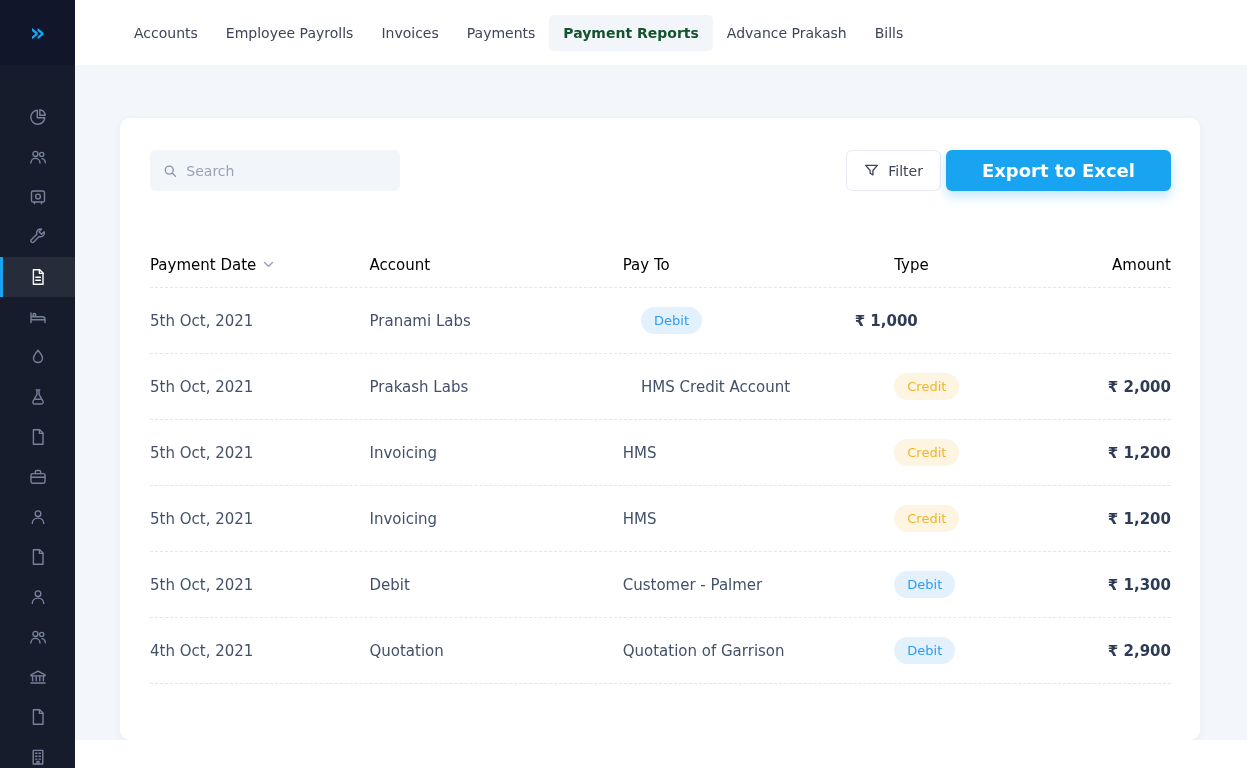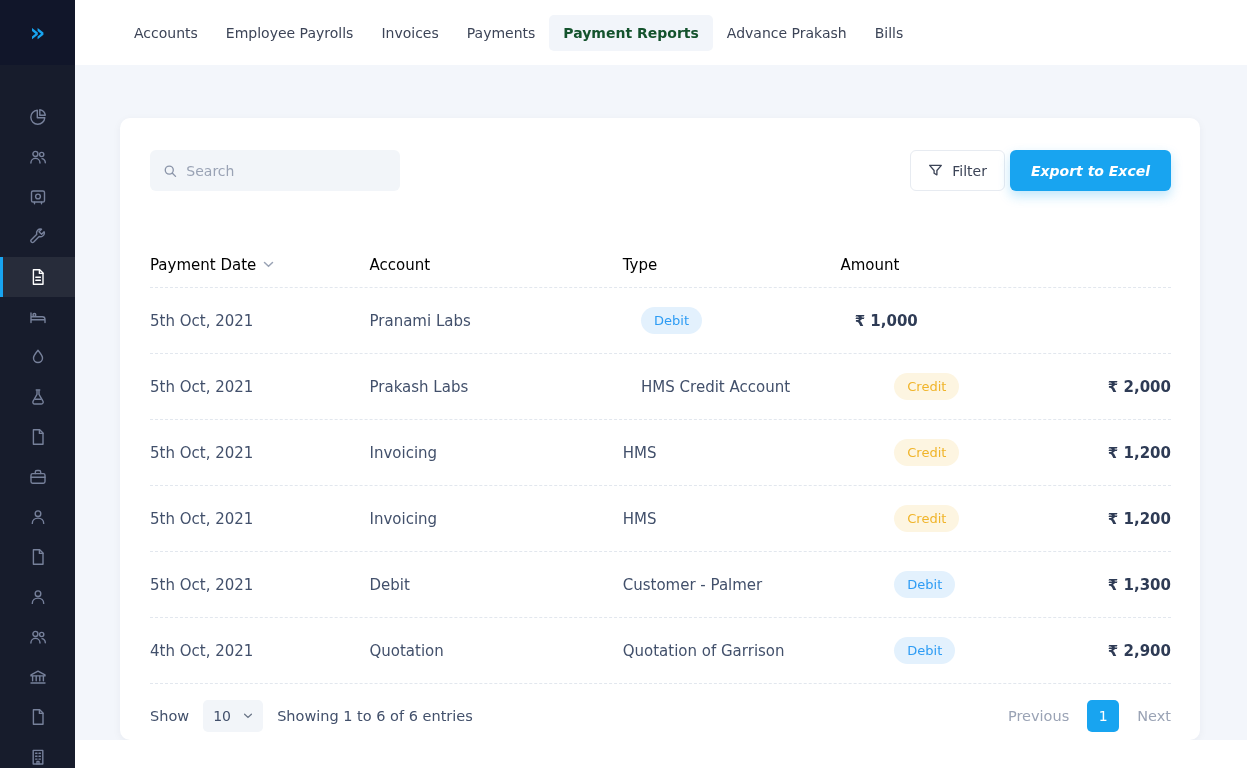--- a/index.html
+++ b/index.html
@@ -39,23 +39,23 @@
   .toolbar { display:flex; justify-content:space-between; align-items:center; }
   .search { width:250px; height:41px; background:#f2f5f9; border-radius:6px; display:flex;
     align-items:center; padding:0 13px; gap:9px; }
   .search input { border:none; background:transparent; outline:none; font-size:14px;
     color:#a16207; width:100%; font-family:inherit; }
   .search input::placeholder { color:#9aa3b5; }
   .toolbar-right { display:flex; align-items:center; gap:5px; }
   .filter-btn { height:41px; padding:0 17px; background:#fff; border:1px solid #e7ebf1;
     border-radius:6px; display:flex; align-items:center; gap:9px; font-size:14px; color:#3c4457;
     cursor:pointer; font-family:inherit; }
-  .export-btn { height:41px; padding:0 21px; background:#18a4f0; color:#fff; border:none;
-    border-radius:6px; font-size:14px; font-weight:700; cursor:pointer; font-family:inherit;
-    box-shadow:0 5px 12px rgba(24,164,240,0.28);font-style:italic; }
+  .export-btn { height:41px; padding:0 36px; background:#18a4f0; color:#fff; border:none;
+    border-radius:6px; font-size:18px; font-weight:700; cursor:pointer; font-family:inherit;
+    box-shadow:0 5px 12px rgba(24,164,240,0.28); }
 
   
   .table { margin-top:51px; }
   .thead { display:flex; height:46px; border-bottom:1px dashed #e2e7ee;
     font-size:15px; color:#000000; }
   .th { display:flex; align-items:center; gap:7px; cursor:pointer; }
   .col-date    { width:21.5%; }
   .col-account { width:24.8%; }
   .col-payto   { width:26.6%; }
   .col-type    { width:14.6%; }
@@ -273,20 +273,21 @@
 
         <div class="table">
           <div class="thead">
             <div class="th col-date">
               <span>Payment Date</span>
               <svg width="11" height="7" viewBox="0 0 11 7" fill="none" stroke="#9aa3b5" stroke-width="1.5" stroke-linecap="round">
                 <path d="M1.5 1.5l4 3.7 4-3.7"></path>
               </svg>
             </div>
             <div class="th col-account">Account</div>
+            <div class="th col-payto">Pay To</div>
             <div class="th col-type">Type</div>
             <div class="th col-amount">Amount</div>
           </div>
           <div class="tbody">
   <div class="tr">
     <div class="td col-date">5th Oct, 2021</div>
     <div class="td col-payto">Pranami Labs</div>
     <div class="td col-type">
       <span class="badge debit">Debit</span>
     </div>
@@ -338,36 +339,19 @@
     <div class="td col-account">Quotation</div>
     <div class="td col-payto">Quotation of Garrison</div>
     <div class="td col-type">
       <span class="badge debit">Debit</span>
     </div>
     <div class="td col-amount">₹ 2,900</div>
   </div>
 </div>
         </div>
 
-        <div class="table-footer">
-          <div class="footer-left">
-            <span>Show</span>
-            <div class="page-size">
-              <span>10</span>
-              <svg width="10" height="6" viewBox="0 0 11 7" fill="none" stroke="#6b7688" stroke-width="1.5" stroke-linecap="round">
-                <path d="M1.5 1.5l4 3.7 4-3.7"></path>
-              </svg>
-            </div>
-            <span>Showing 1 to 6 of 6 entries</span>
-          </div>
-          <div class="pagination">
-            <span class="nav-link">Previous</span>
-            <span class="page-current">1</span>
-            <span class="nav-link">Next</span>
-          </div>
-        </div>
 
       </div>
     </div>
 
     <div class="bottom-strip"></div>
   </div>
 </div>
 
 </body></html>

